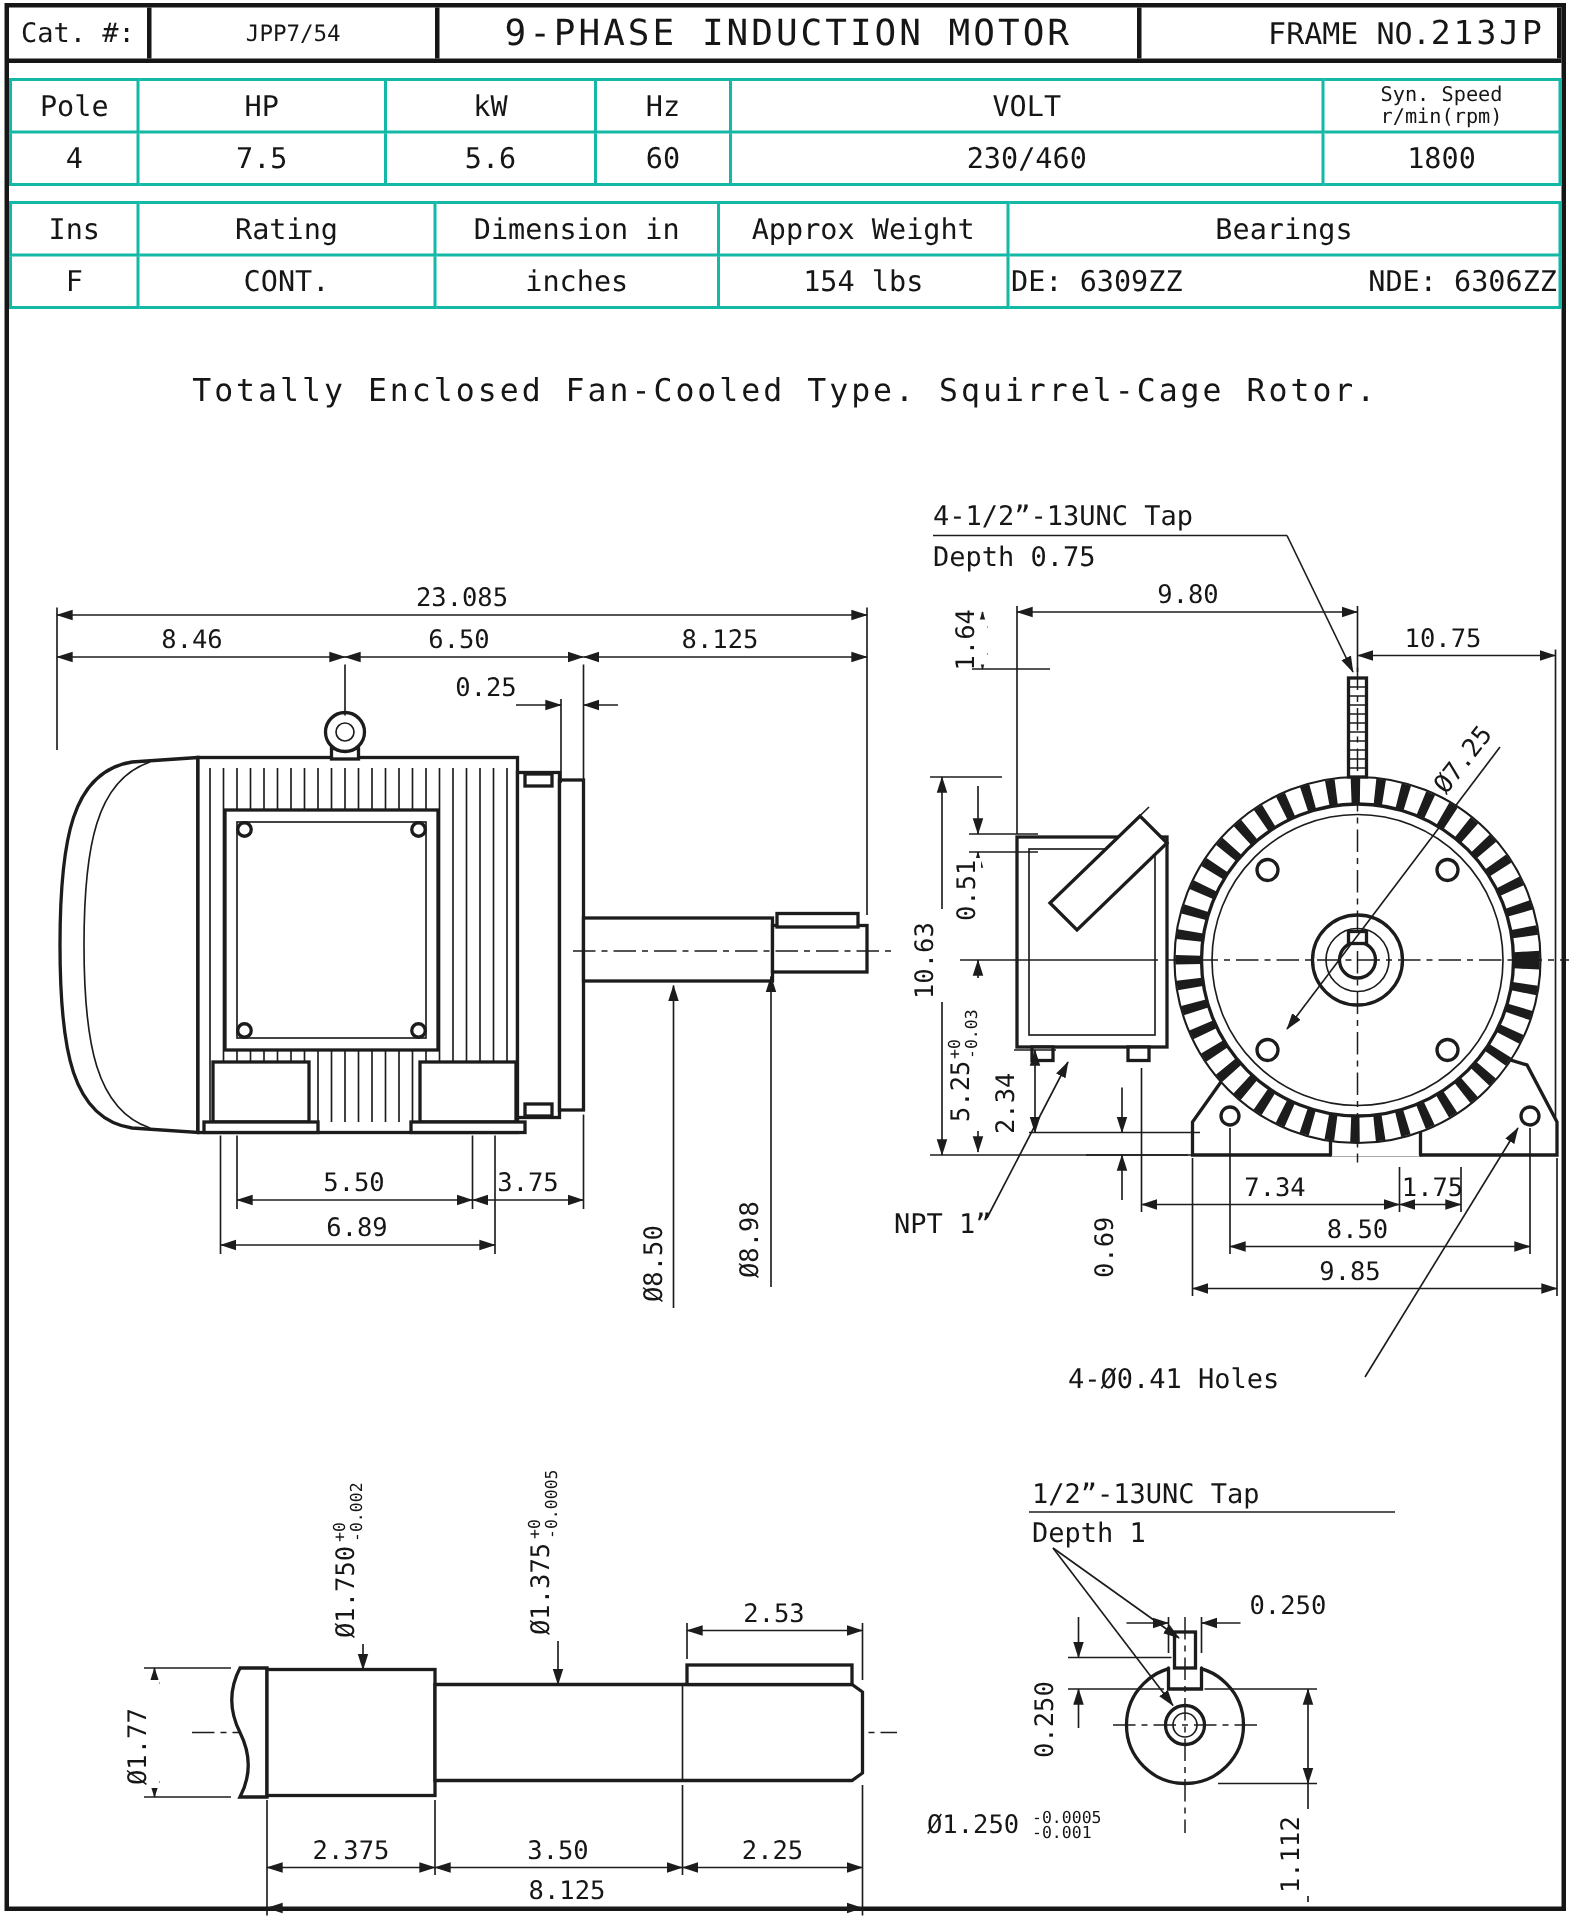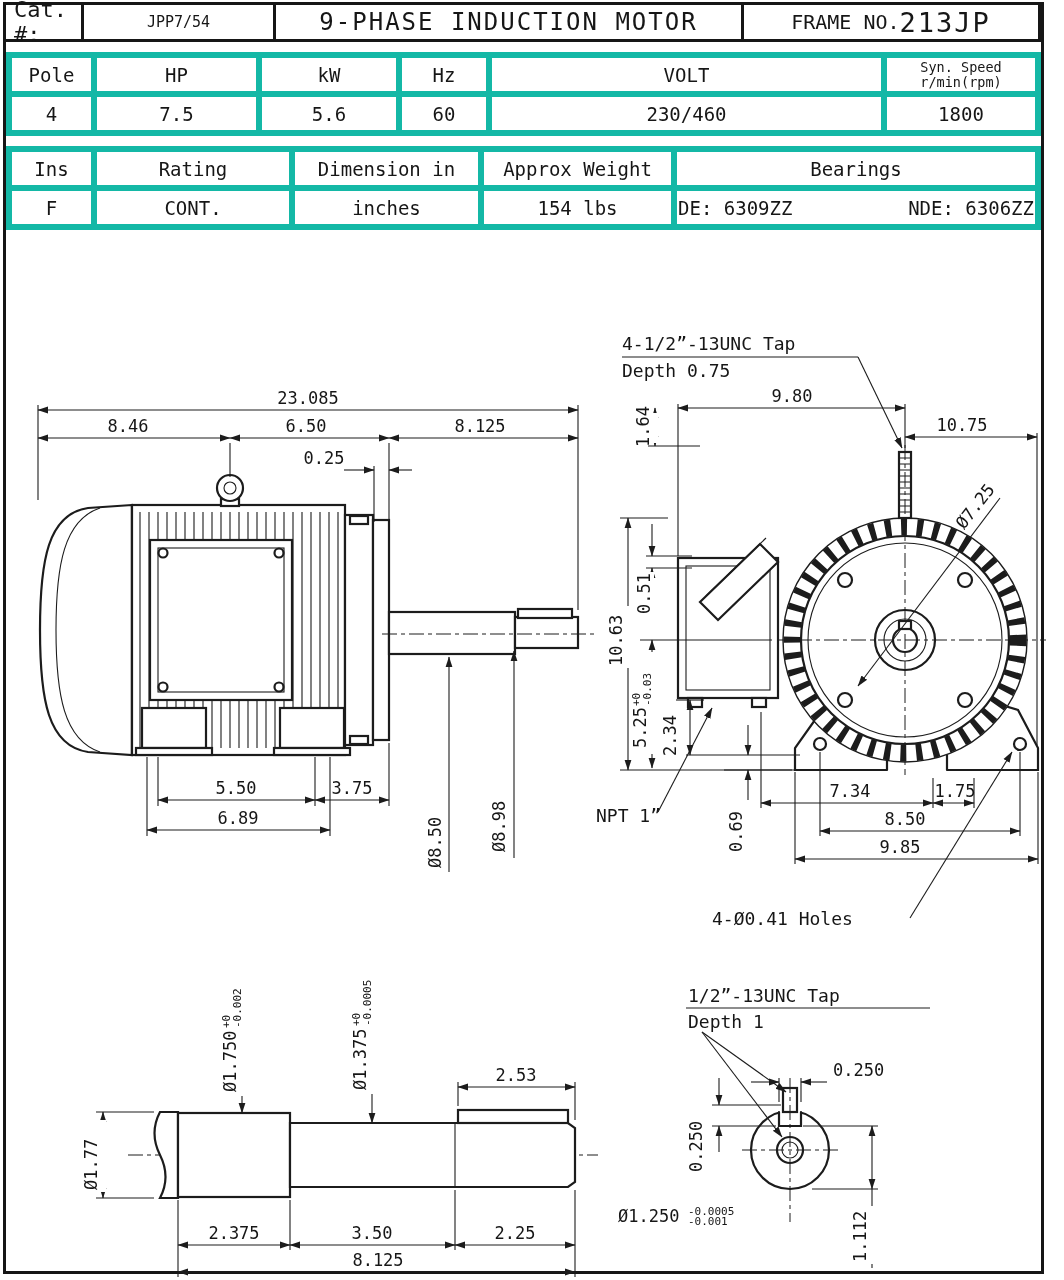--- a/index.html
+++ b/index.html
@@ -3,28 +3,28 @@
 <meta charset="utf-8">
 <style>
   html,body{margin:0;padding:0}
   body{width:1064px;height:1280px;position:relative;background:#fff;
        font-family:"DejaVu Sans Mono",monospace;color:#161616;overflow:hidden}
   .sheet{position:absolute;left:3px;top:2px;width:1041px;height:1272px;
          border:3px solid #161616;background:#fff;box-sizing:border-box}
   
   .tband{display:flex;align-items:stretch;height:34px;border-bottom:3px solid #161616}
   .tband .c{display:flex;align-items:center;padding:0 8px;border-right:3px solid #161616;box-sizing:border-box}
-  .c-cat{width:78px;font-size:22px}
+  .c-cat{width:95px;font-size:18px}
   .c-catval{width:192px;justify-content:center;font-size:15px}
   .c-title{width:468px;justify-content:center;font-size:24px;letter-spacing:2px;white-space:nowrap}
-  .c-frame{flex:1;border-right:none;justify-content:center;font-size:20px}
-  .c-frame .fv{font-size:27px;letter-spacing:2px}
+  .c-frame{flex:1;border-right:none;justify-content:flex-end;font-size:20px}
+  .c-frame .fv{font-size:22px;letter-spacing:2px}
   
   table{border-collapse:collapse;width:100%;table-layout:fixed;margin-top:10px}
-  td{border:6px solid #14b8a6;text-align:center;height:31px;font-size:19px;overflow:hidden;white-space:nowrap}
+  td{border:2px solid #14b8a6;text-align:center;height:31px;font-size:19px;overflow:hidden;white-space:nowrap}
   .syn{font-size:13.5px;line-height:15px}
   .bear{display:flex;justify-content:space-between;align-items:center}
   
   .note{margin-top:42px;text-align:center;font-size:21px;letter-spacing:2px;white-space:nowrap}
   
   svg.draw{position:absolute;left:0;top:0;width:1064px;height:1280px;pointer-events:none}
   svg text{font-family:"DejaVu Sans Mono",monospace;fill:#161616}
   text.d{font-size:17px}
   text.s{font-size:11px}
   text.n{font-size:18px}
@@ -105,20 +105,21 @@
       <td>
         <div class="bear">
           <span>DE: 6309ZZ</span>
           <span>NDE: 6306ZZ</span>
         </div>
       </td>
     </tr>
   </tbody>
     </table>
 
+  <div class="note">Totally Enclosed Fan-Cooled Type.  Squirrel-Cage Rotor.</div>
 </div>
 
 <svg class="draw" viewBox="0 0 1064 1280">
   <defs>
     <marker id="ar" viewBox="0 0 10 10" refX="9.5" refY="5" markerWidth="10" markerHeight="10" orient="auto-start-reverse">
       <path d="M0,1.8 L10,5 L0,8.2 Z" fill="#1c1c1c"></path>
     </marker>
   </defs>
 
   <g>

